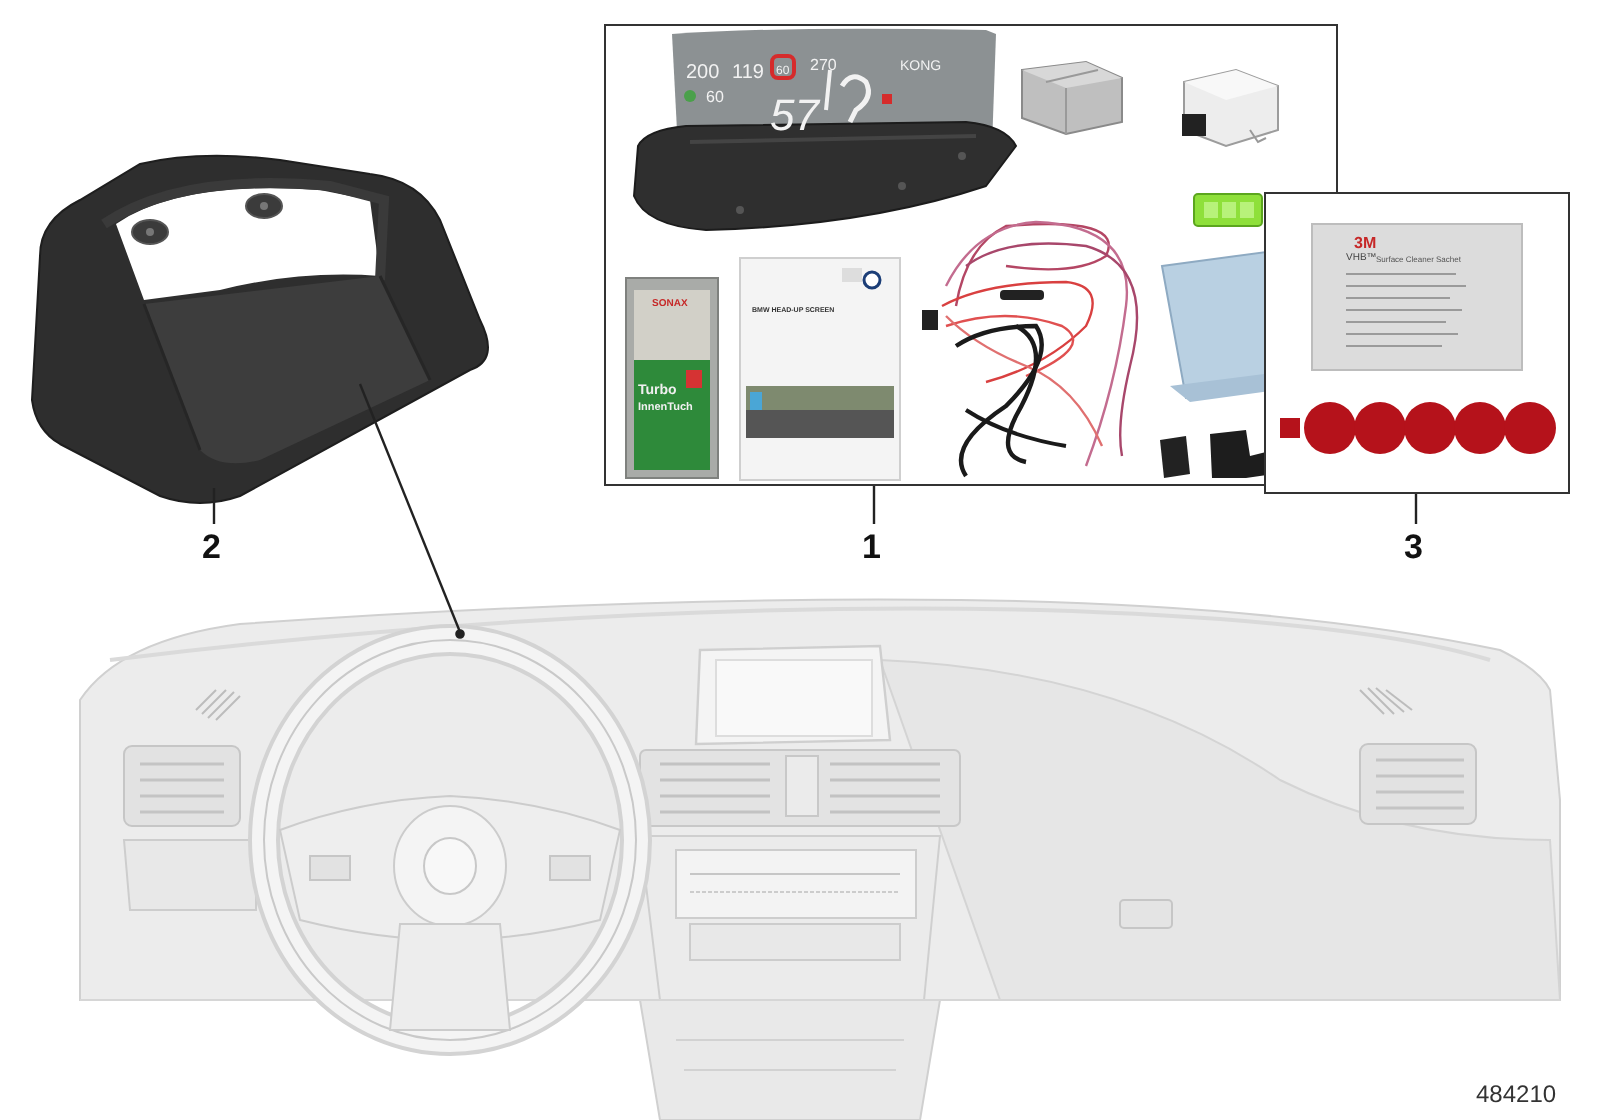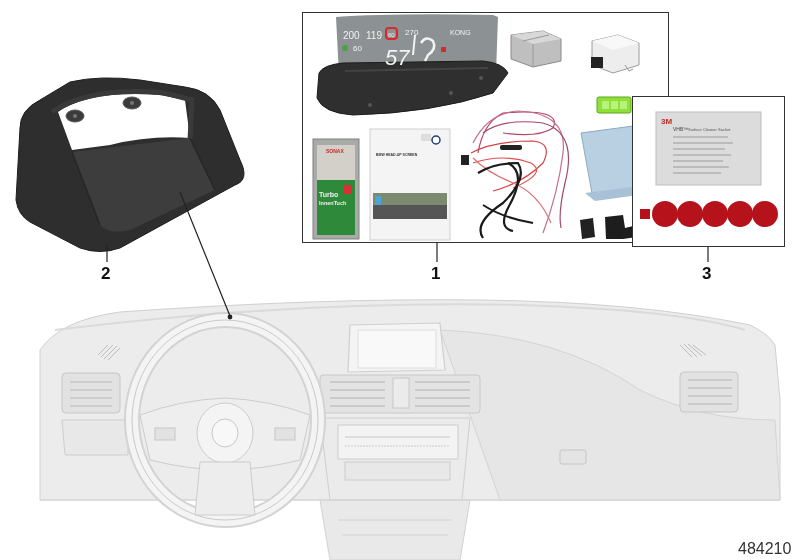--- a/index.html
+++ b/index.html
@@ -1,20 +1,20 @@
 <!DOCTYPE html>
 <html><head>
 <meta charset="utf-8">
 <style>
   html,body{margin:0;padding:0;background:#ffffff;}
   body{width:800px;height:560px;position:relative;overflow:hidden;font-family:"Liberation Sans",sans-serif;}
   .abs{position:absolute;}
   .box{position:absolute;border:1.5px solid #333;background:#fff;box-sizing:border-box;}
   .callout{position:absolute;font-weight:bold;font-size:17px;color:#111;font-family:"Liberation Sans",sans-serif;}
-  .ref{position:absolute;font-size:16px;color:#333;font-family:"Liberation Sans",sans-serif;}
+  .ref{position:absolute;font-size:12px;color:#333;font-family:"Liberation Sans",sans-serif;}
   svg{position:absolute;left:0;top:0;}
   .hudtxt{font-family:"Liberation Sans",sans-serif;fill:#f2f2f2;}
   .tiny{font-family:"Liberation Sans",sans-serif;}
 </style>
 </head>
 <body>
 
 <svg width="800" height="560" viewBox="0 0 800 560">
 
   <g>
@@ -232,21 +232,21 @@
     </g>
     <g fill="#b5121b">
       <rect x="7" y="112" width="10" height="10"></rect>
       <circle cx="32" cy="117" r="13"></circle>
       <circle cx="57" cy="117" r="13"></circle>
       <circle cx="82" cy="117" r="13"></circle>
       <circle cx="107" cy="117" r="13"></circle>
       <circle cx="132" cy="117" r="13"></circle>
     </g>
   </svg>
-  <span class="abs tiny" style="left:28px;top:20px;font-size:8px;font-weight:bold;color:#c62828;">3M</span>
+  <span class="abs tiny" style="left:44px;top:20px;font-size:8px;font-weight:bold;color:#c62828;">3M</span>
   <span class="abs tiny" style="left:40px;top:29px;font-size:5px;color:#444;">VHB™</span>
   <span class="abs tiny" style="left:55px;top:30px;font-size:4px;color:#555;">Surface Cleaner Sachet</span>
 </div>
 
 <span class="callout" style="left:101px;top:264px;">2</span>
 <span class="callout" style="left:431px;top:264px;">1</span>
 <span class="callout" style="left:702px;top:264px;">3</span>
 
 <span class="ref" style="left:738px;top:540px;">484210</span>
 

